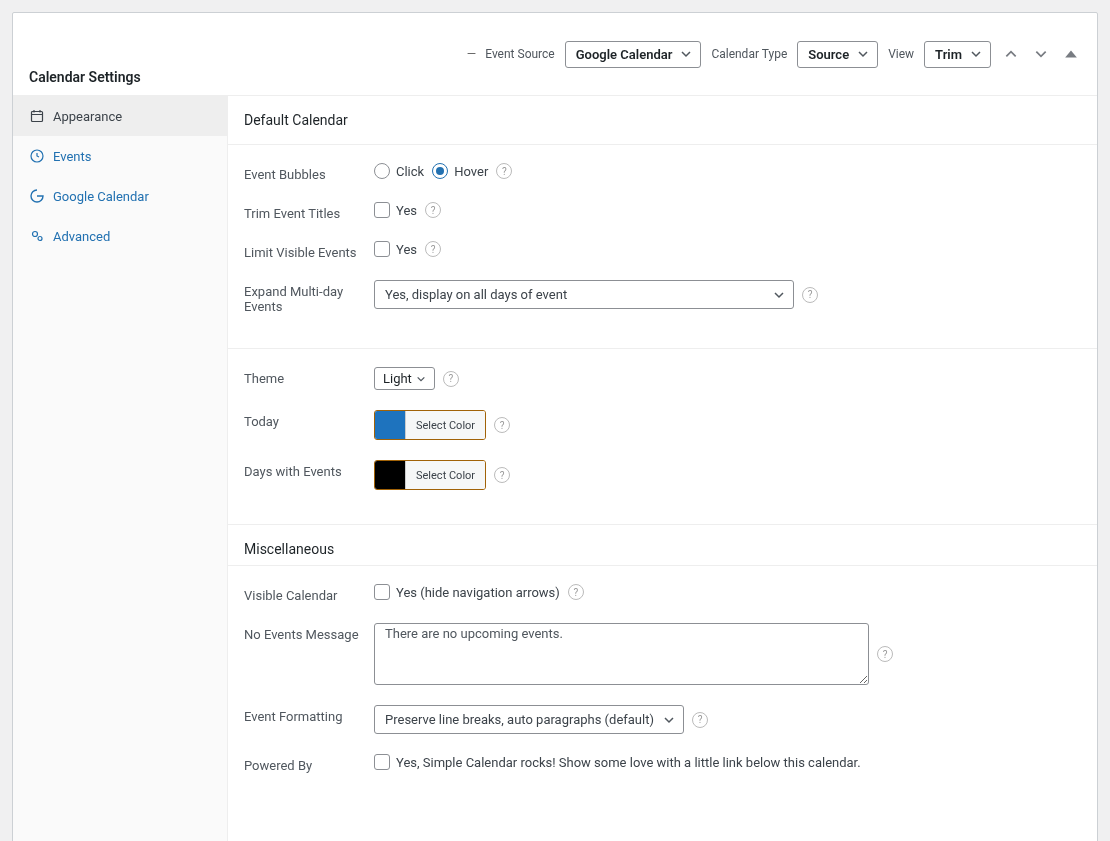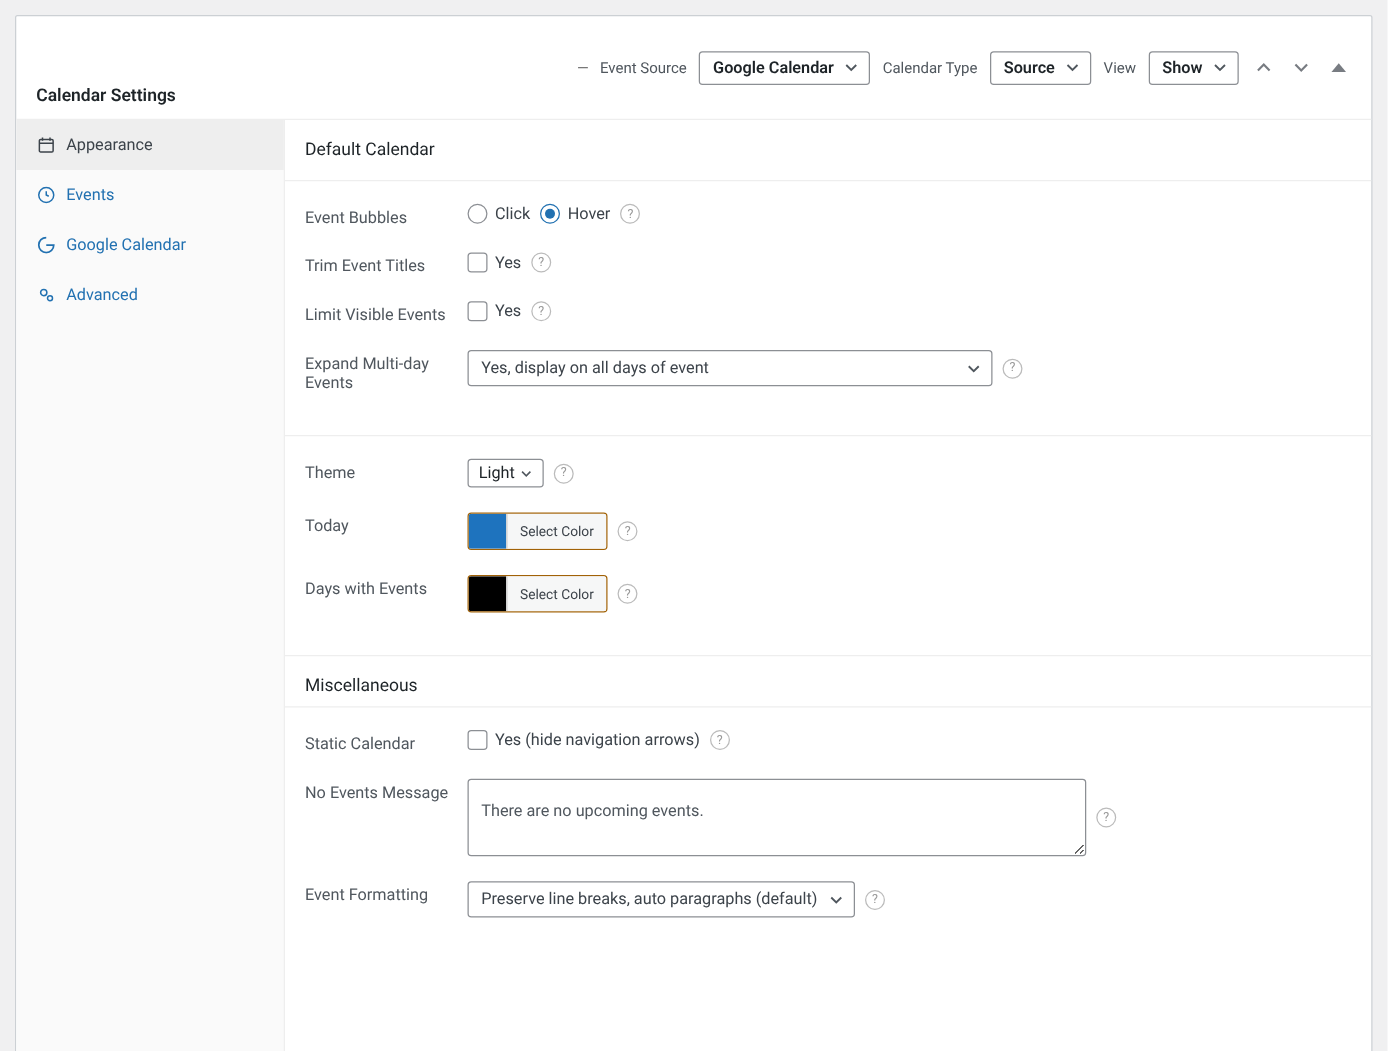--- a/index.html
+++ b/index.html
@@ -181,21 +181,21 @@
       display: flex;
       align-items: center;
       border-left: 1px solid #ccc;
     }
     textarea {
       width: 100%;
       max-width: 495px;
       height: 62px;
       border: 1px solid #8c8f94;
       border-radius: 3px;
-      padding: 18px 10px;
+      padding: 2px 10px;
       font-family: inherit;
       font-size: 13px;
       color: #50575e;
       resize: both;
     }
   </style>
 </head>
 <body>
 
 <div class="panel">
@@ -212,21 +212,21 @@
       </div>
       <span class="topbar-label">Calendar Type</span>
       <div class="select">
         <span>Source</span>
         <svg class="chev" width="12" height="12" viewBox="0 0 12 12">
             <path d="M2 4l4 4 4-4" stroke="#50575e" stroke-width="1.5" fill="none"></path>
           </svg>
       </div>
       <span class="topbar-label">View</span>
       <div class="select">
-        <span>Show</span>
+        <span>Trim</span>
         <svg class="chev" width="12" height="12" viewBox="0 0 12 12">
             <path d="M2 4l4 4 4-4" stroke="#50575e" stroke-width="1.5" fill="none"></path>
           </svg>
       </div>
       <span class="iconbtn">
         <svg width="14" height="14" viewBox="0 0 12 12">
             <path d="M2 8l4-4 4 4" stroke="#787c82" stroke-width="1.5" fill="none"></path>
           </svg>
       </span>
       <span class="iconbtn">
@@ -372,21 +372,21 @@
             </div>
             <span class="help">?</span>
           </div>
         </div>
       </div>
 
       <div class="section-title noborder">Miscellaneous</div>
 
       <div class="fields last" style="border-top:1px solid #eee;">
         <div class="row">
-          <div class="label">Static Calendar</div>
+          <div class="label">Visible Calendar</div>
           <div class="control">
             <label class="checkbox">
               <span class="check-box"></span>
               <span>Yes (hide navigation arrows)</span>
             </label>
             <span class="help">?</span>
           </div>
         </div>
 
         <div class="row">
@@ -403,16 +403,25 @@
             <div class="wide-select" style="max-width:310px">
               <span>Preserve line breaks, auto paragraphs (default)</span>
               <svg class="chev" width="12" height="12" viewBox="0 0 12 12">
                   <path d="M2 4l4 4 4-4" stroke="#50575e" stroke-width="1.5" fill="none"></path>
                 </svg>
             </div>
             <span class="help">?</span>
           </div>
         </div>
 
+        <div class="row">
+          <div class="label">Powered By</div>
+          <div class="control">
+            <label class="checkbox">
+              <span class="check-box"></span>
+              <span>Yes, Simple Calendar rocks! Show some love with a little link below this calendar.</span>
+            </label>
+          </div>
+        </div>
       </div>
     </div>
   </div>
 </div>
 
 </body></html>

